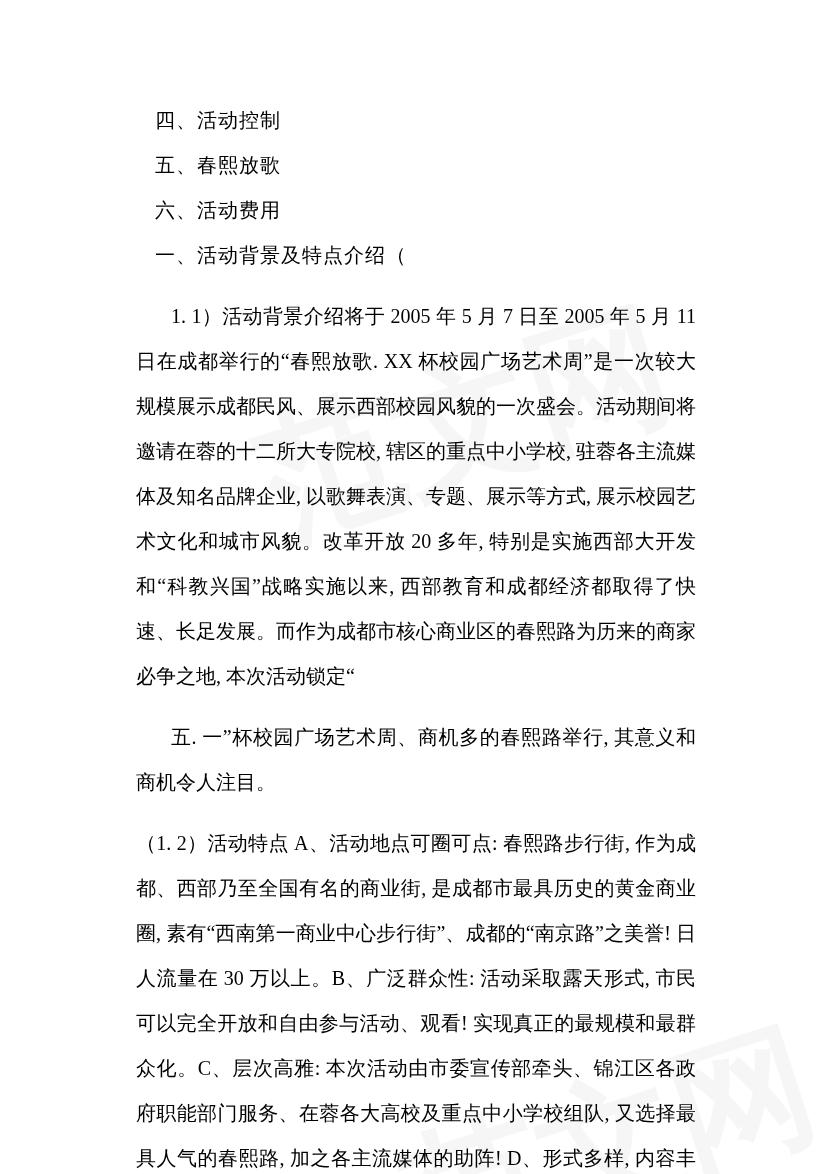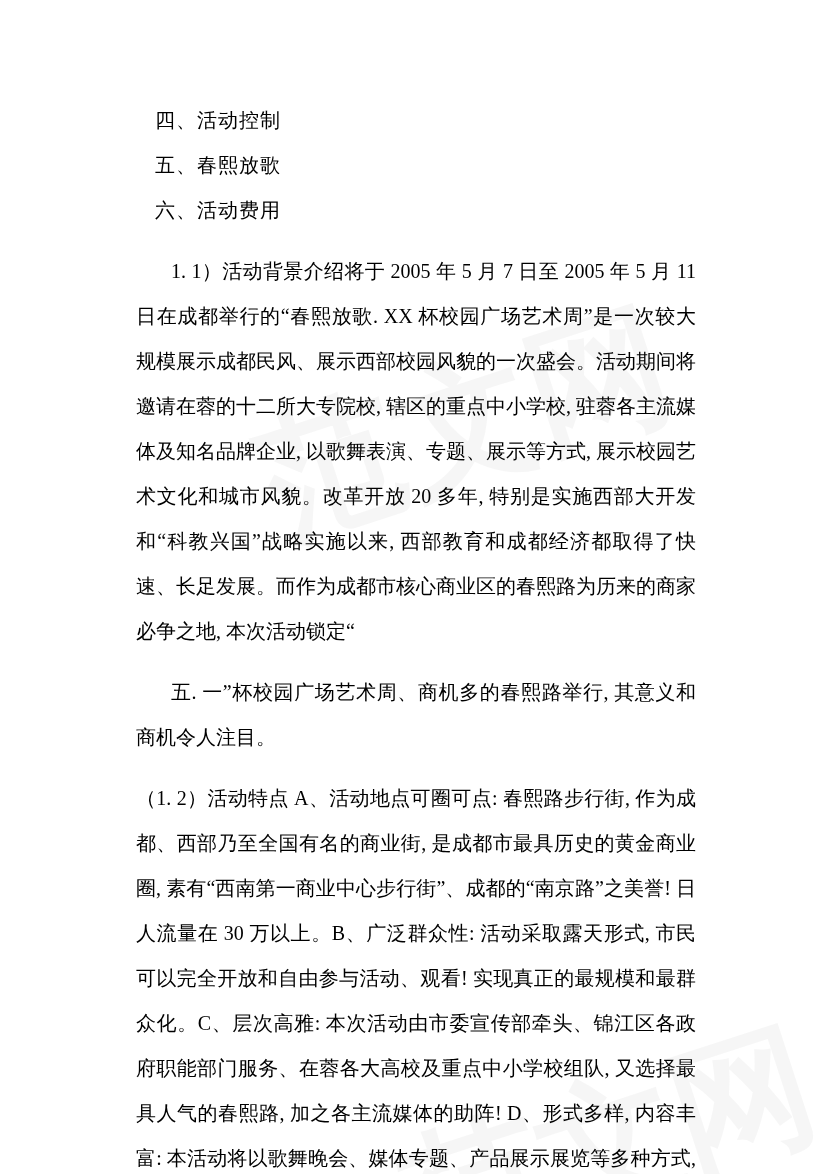--- a/index.html
+++ b/index.html
@@ -69,20 +69,21 @@
   <div class="watermark wm-bottom">范文网</div>
 
   <div class="content">
 
     <div class="heading">四、活动控制</div>
 
     <div class="heading">五、春熙放歌</div>
 
     <div class="heading">六、活动费用</div>
 
+    <div class="heading">一、活动背景及特点介绍（</div>
 
     <p class="para">1. 1）活动背景介绍将于 2005 年 5 月 7 日至 2005 年 5 月 11 日在成都举行的“春熙放歌. XX 杯校园广场艺术周”是一次较大规模展示成都民风、展示西部校园风貌的一次盛会。活动期间将邀请在蓉的十二所大专院校, 辖区的重点中小学校, 驻蓉各主流媒体及知名品牌企业, 以歌舞表演、专题、展示等方式, 展示校园艺术文化和城市风貌。改革开放 20 多年, 特别是实施西部大开发和“科教兴国”战略实施以来, 西部教育和成都经济都取得了快速、长足发展。而作为成都市核心商业区的春熙路为历来的商家必争之地, 本次活动锁定“</p>
 
     <p class="para">五. 一”杯校园广场艺术周、商机多的春熙路举行, 其意义和商机令人注目。</p>
 
     <p class="para no-indent">（1. 2）活动特点 A、活动地点可圈可点: 春熙路步行街, 作为成都、西部乃至全国有名的商业街, 是成都市最具历史的黄金商业圈, 素有“西南第一商业中心步行街”、成都的“南京路”之美誉! 日人流量在 30 万以上。B、广泛群众性: 活动采取露天形式, 市民可以完全开放和自由参与活动、观看! 实现真正的最规模和最群众化。C、层次高雅: 本次活动由市委宣传部牵头、锦江区各政府职能部门服务、在蓉各大高校及重点中小学校组队, 又选择最具人气的春熙路, 加之各主流媒体的助阵! D、形式多样, 内容丰富: 本活动将以歌舞晚会、媒体专题、产品展示展览等多种方式, 对成都之美、校园之美、青春之美进行深刻诠释, 并对参与商家进行企业形象、产品品牌的推广。这将为城市、学校、企业（产品）、市民搭建一个展示和交流的平台。</p>
 
   </div>
 </div>
 

